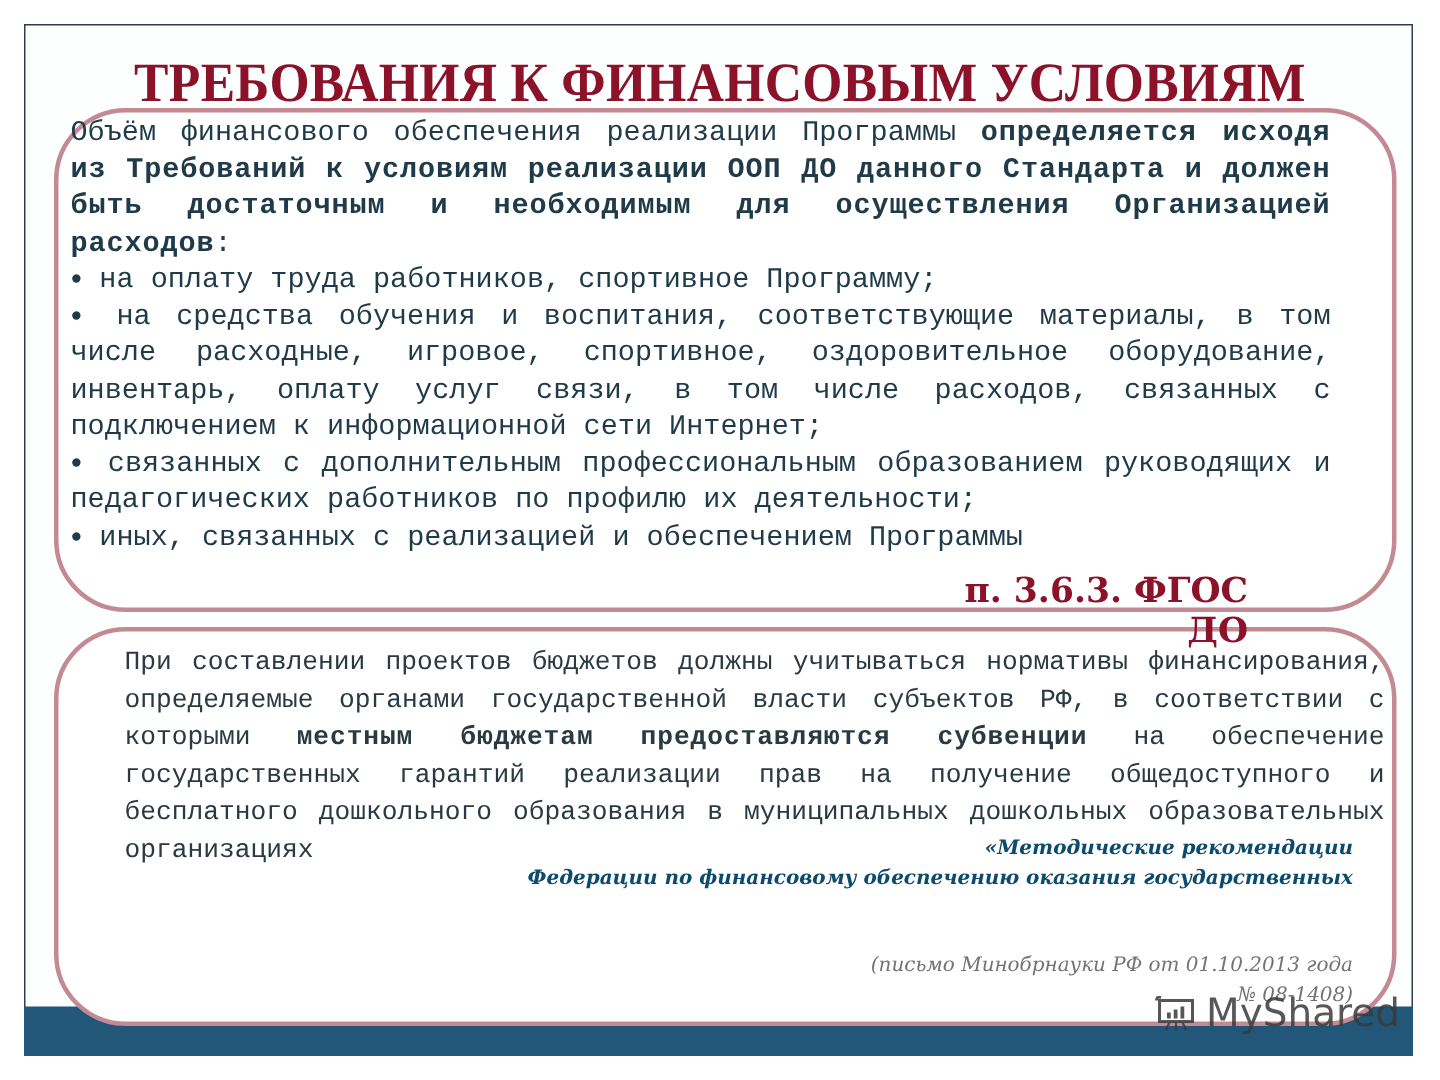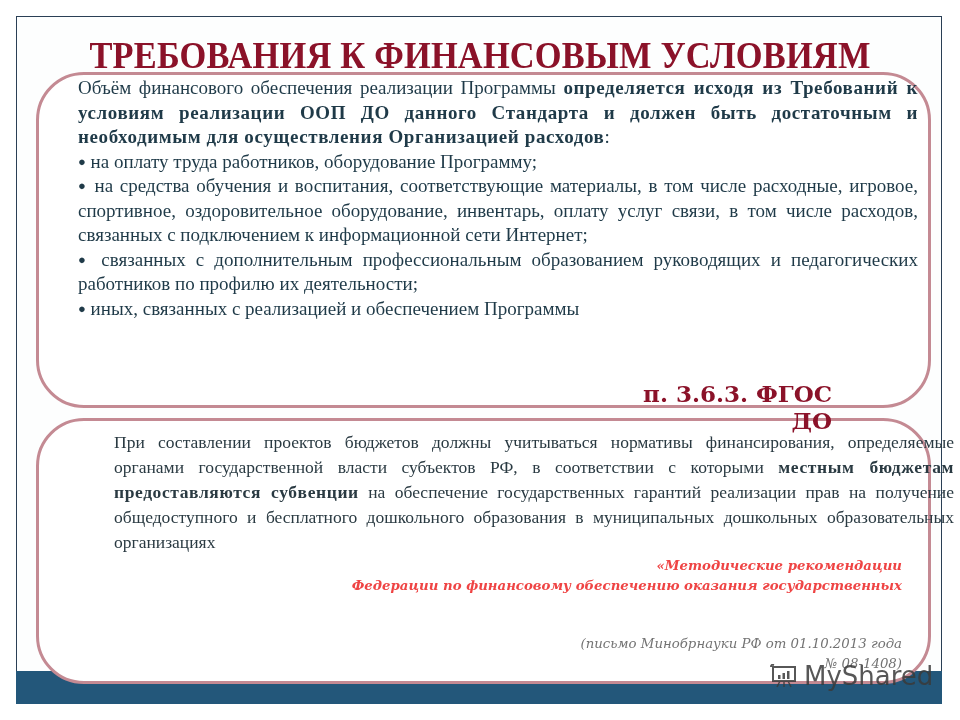--- a/index.html
+++ b/index.html
@@ -22,37 +22,37 @@
     font-size: 37px; color: #8b1229; letter-spacing: 0.2px;
     transform: scaleX(0.93);
   }
   .box {
     position: absolute; border: 3px solid #c48a93; background: #ffffff;
     box-sizing: border-box; border-radius: 48px;
   }
   .box1 { left: 36px; top: 72px; width: 895px; height: 336px; }
   .box2 { left: 36px; top: 418px; width: 895px; height: 266px; }
   .txt {
-    position: absolute; left: 78px; width: 840px; color: #1f3a48;
-    font-family: Liberation Serif, serif; font-size: 19px; line-height: 24.5px;
+    position: absolute; left: 47px; width: 840px; color: #1f3a48;
+    font-family: Liberation Mono, monospace; font-size: 19px; line-height: 24.5px;
     text-align: justify; text-align-last: left;
   }
   .t1 { top: 76px; }
   .t2 { top: 430px; font-size: 17.5px; line-height: 25px; color: #2a3a42; margin-left: 36px; }
   .b { font-weight: bold; letter-spacing: 0.6px; }
   .para { margin: 0; }
   .bullet-dot { font-size: 13px; vertical-align: 2px; }
   .fgos {
     position: absolute; left: 600px; top: 380px; width: 232px; text-align: right;
     font-family: "DejaVu Serif", serif; font-weight: bold; font-size: 23px; color: #8b1229;
   }
   .ref {
     position: absolute; right: 58px; top: 556px; width: 800px; text-align: right;
     font-family: "DejaVu Serif", serif; font-style: italic; font-weight: bold;
-    font-size: 13.3px; line-height: 19.5px; color: #ef4444;
+    font-size: 13.3px; line-height: 19.5px; color: #0c4a6e;
   }
   .ref-src {
     position: absolute; right: 58px; top: 634px; width: 500px; text-align: right;
     font-family: "DejaVu Serif", serif; font-style: italic;
     font-size: 13.3px; line-height: 19.5px; color: #737373;
   }
   .watermark {
     position: absolute; left: 770px; top: 656px; height: 40px; display: flex; align-items: center;
     font-family: "DejaVu Sans", sans-serif; font-size: 26px; color: #3a3a3a; opacity: 0.85;
   }
@@ -64,21 +64,21 @@
 <div class="slide-frame"></div>
 <div class="bottom-bar"></div>
 
 <div class="title">ТРЕБОВАНИЯ  К ФИНАНСОВЫМ УСЛОВИЯМ</div>
 
 <div class="box box1"></div>
 <div class="box box2"></div>
 
 <div class="txt t1">
   <p class="para"><span>Объём финансового обеспечения реализации Программы </span><span class="b">определяется исходя из Требований к условиям реализации ООП ДО  данного Стандарта и должен быть достаточным и необходимым для осуществления Организацией расходов</span><span>:</span></p>
-  <p class="para"><span class="bullet-dot">●</span> <span>на оплату труда работников, оборудование Программу;</span></p>
+  <p class="para"><span class="bullet-dot">●</span> <span>на оплату труда работников, спортивное Программу;</span></p>
   <p class="para"><span class="bullet-dot">●</span> <span>на средства обучения и воспитания, соответствующие материалы, в том числе расходные, игровое, спортивное, оздоровительное оборудование, инвентарь, оплату услуг связи, в том числе расходов, связанных с подключением к информационной сети Интернет;</span></p>
   <p class="para"><span class="bullet-dot">●</span> <span>связанных с дополнительным профессиональным образованием руководящих и педагогических работников по профилю их деятельности;</span></p>
   <p class="para"><span class="bullet-dot">●</span> <span>иных, связанных с реализацией и обеспечением Программы</span></p>
 </div>
 
 <div class="fgos">п. 3.6.3. ФГОС ДО</div>
 
 <div class="txt t2">
   <p class="para"><span>При составлении проектов бюджетов должны учитываться нормативы финансирования, определяемые органами государственной власти субъектов РФ, в соответствии с которыми </span><span class="b">местным бюджетам предоставляются субвенции</span><span> на обеспечение государственных гарантий реализации прав на получение общедоступного и бесплатного дошкольного образования в муниципальных  дошкольных образовательных организациях</span></p>
 </div>

